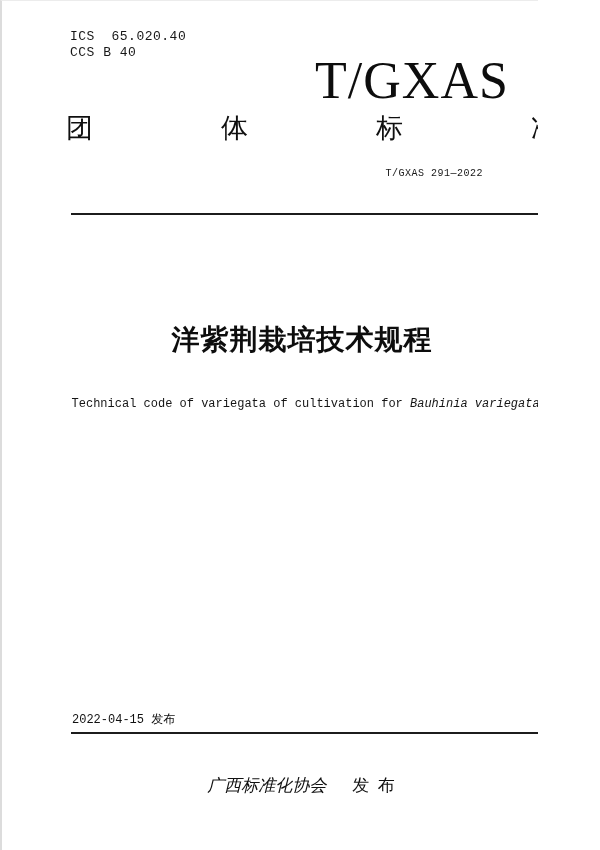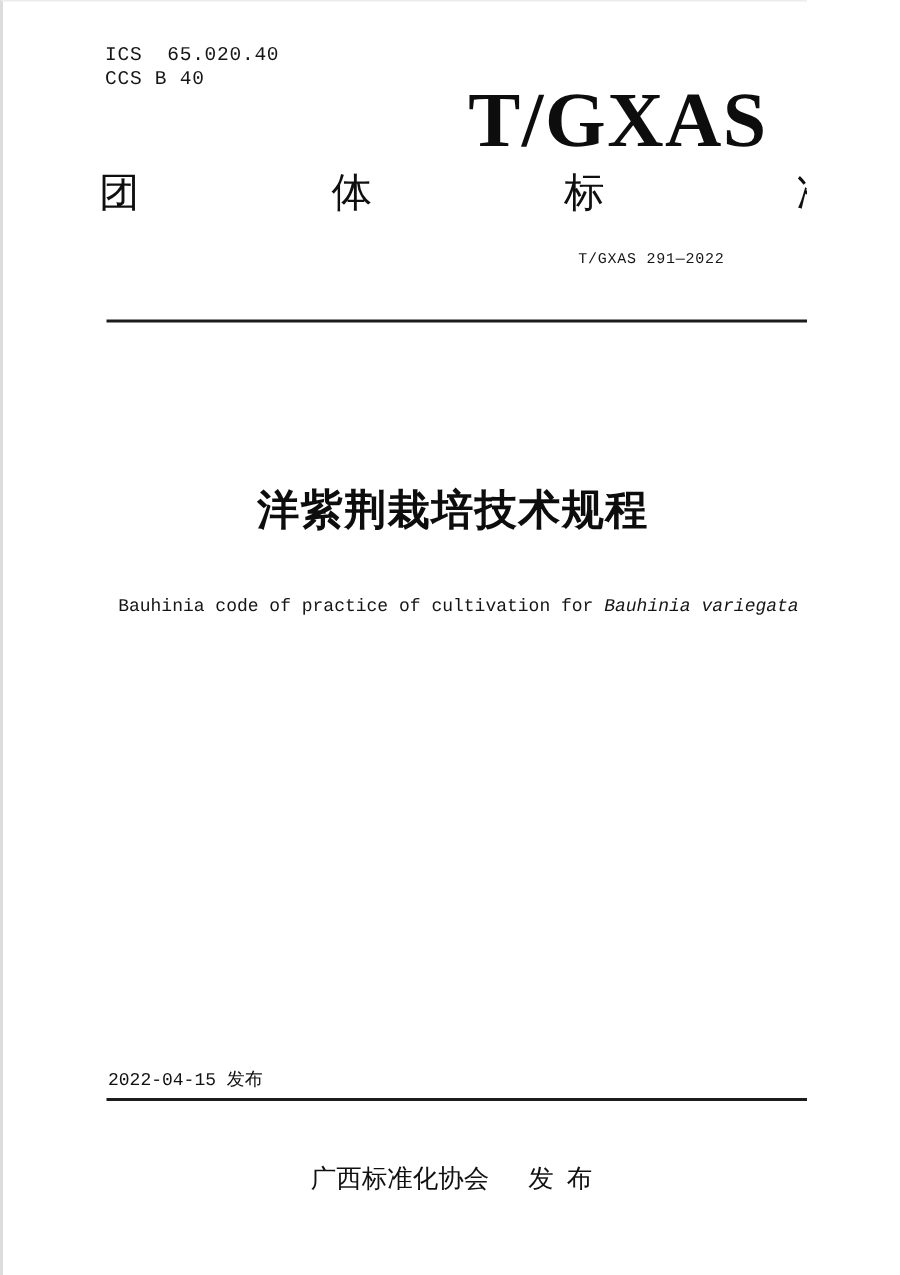--- a/index.html
+++ b/index.html
@@ -33,21 +33,21 @@
   }
   .ics-1 { top: 28px; }
   .ics-2 { top: 44px; }
 
   .logo {
     top: 54px;
     left: 260px;
     width: 300px;
     text-align: center;
     font-family: "Liberation Serif", "DejaVu Serif", serif;
-    font-weight: bold;
+    font-weight: normal;
     font-size: 52px;
     line-height: 52px;
     letter-spacing: 1px;
     color: #0d0d0d;
   }
 
   .type-row {
     top: 112px;
     left: 64px;
     width: 492px;
@@ -120,21 +120,21 @@
     top: 774px;
     left: 0;
     width: 600px;
     display: flex;
     justify-content: center;
     align-items: baseline;
     font-size: 17px;
     line-height: 22px;
     color: #111;
   }
-  .footer-row .publisher { margin-right: 26px; }
+  .footer-row .publisher { margin-right: 26px; font-style: italic; }
   .footer-row .publish-verb { white-space: pre; letter-spacing: 2px; }
 </style>
 </head>
 <body>
 
 <div class="page">
 
   <div class="abs ics-line ics-1 mono">ICS  65.020.40</div>
 
   <div class="abs ics-line ics-2 mono">CCS B 40</div>
@@ -148,21 +148,21 @@
     <span>准</span>
   </div>
 
   <div class="abs std-number mono">T/GXAS 291—2022</div>
 
   <div class="abs divider divider-top"></div>
 
   <div class="abs doc-title">洋紫荆栽培技术规程</div>
 
   <div class="abs doc-title-en">
-    <span>Bauhinia code of practice of cultivation for </span><span class="latin">Bauhinia variegata</span><span> L.</span>
+    <span>Technical code of variegata of cultivation for </span><span class="latin">Bauhinia variegata</span><span> L.</span>
   </div>
 
   <div class="abs dates-row">
     <span>2022-04-15 发布</span>
   </div>
 
   <div class="abs divider divider-bottom"></div>
 
   <div class="abs footer-row">
     <span class="publisher">广西标准化协会</span>

